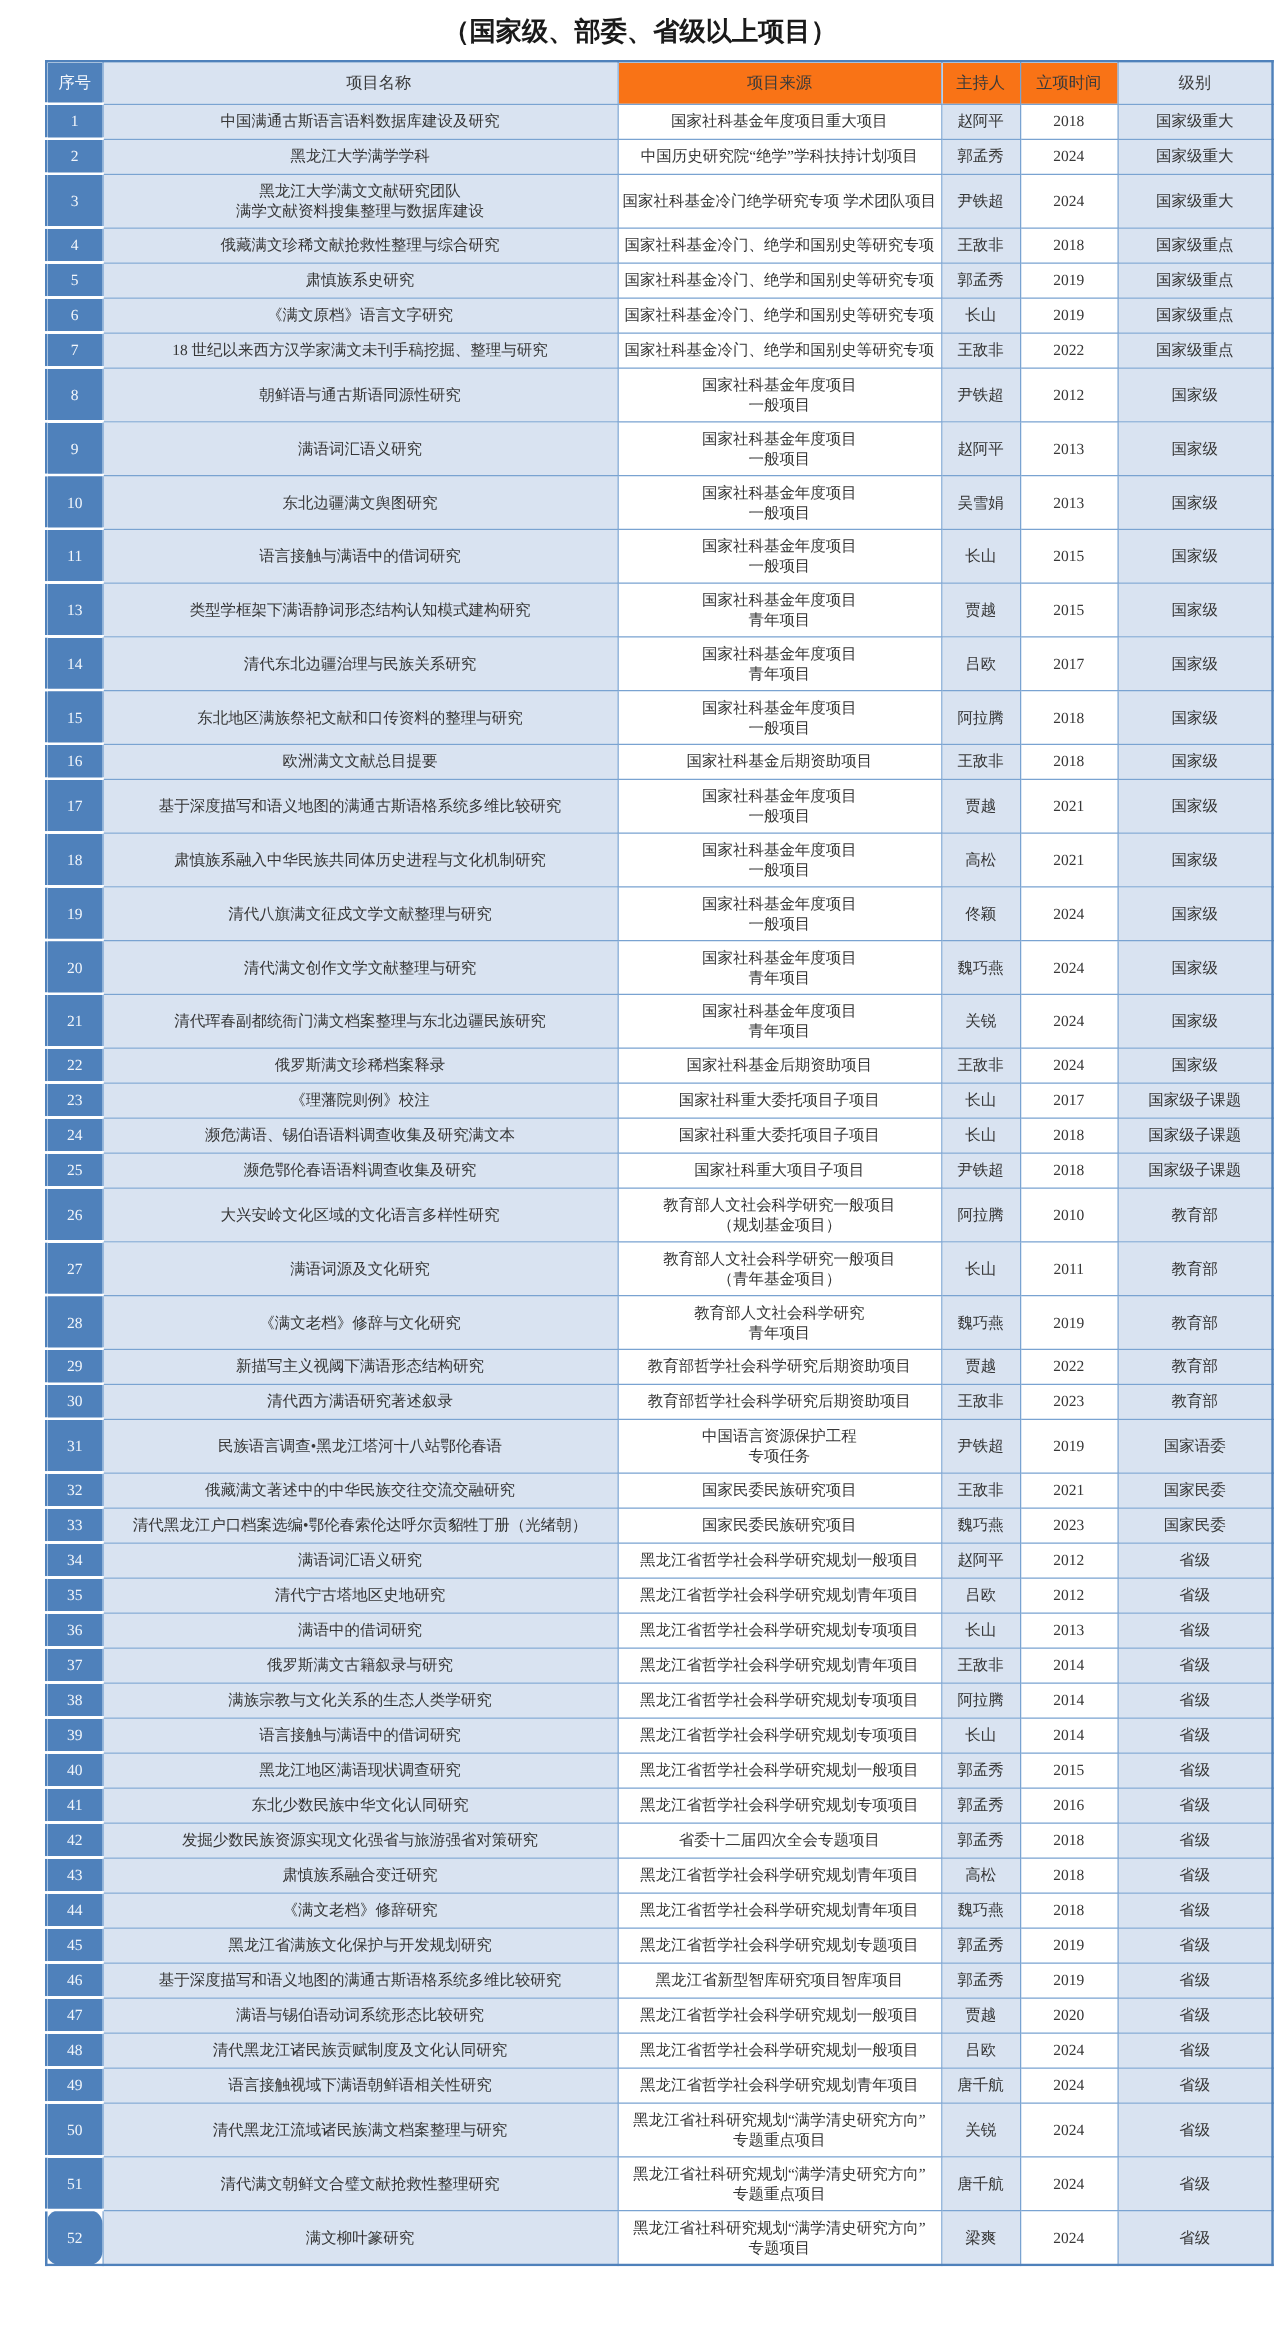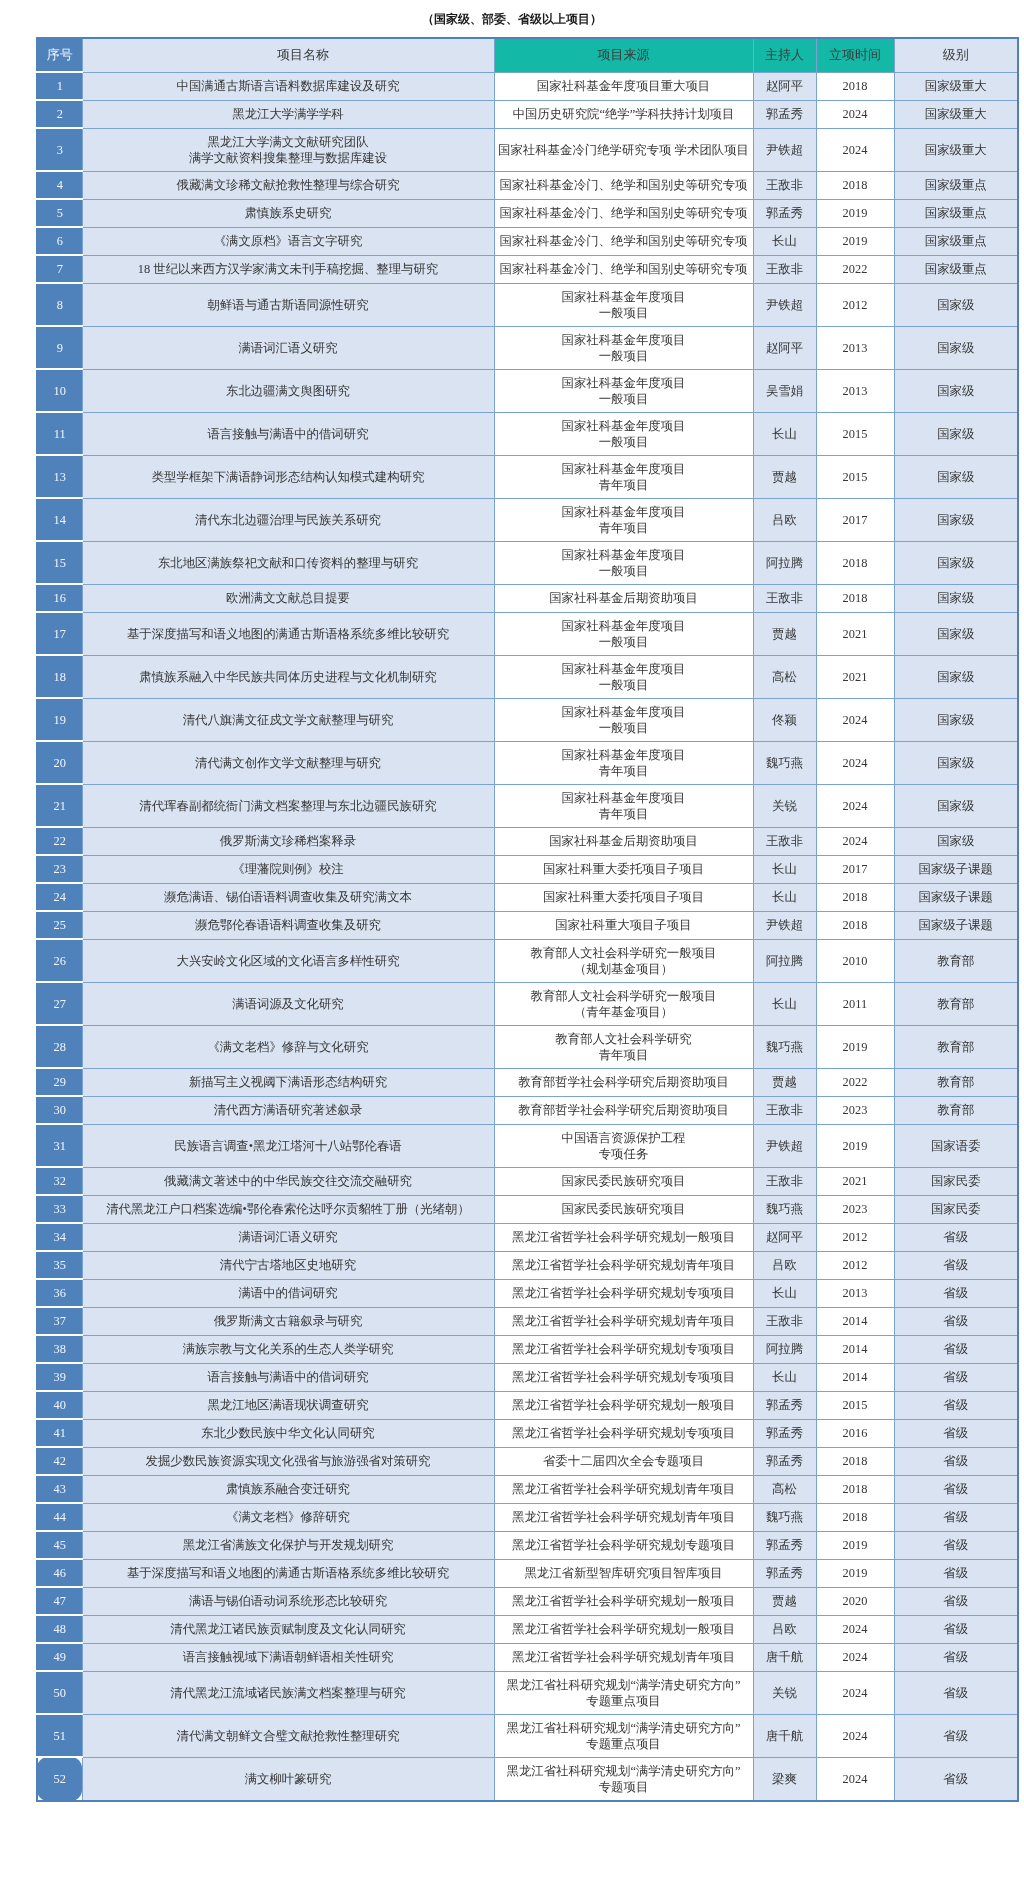--- a/index.html
+++ b/index.html
@@ -9,21 +9,21 @@
     --text:#363636;
   }
   html,body{margin:0;padding:0;background:#ffffff;}
   body{
     width:1024px;
     font-family:"Liberation Serif","DejaVu Serif",serif;
     color:var(--text);
   }
   .page-title{
     text-align:center;
-    font-size:12px;
+    font-size:21px;
     font-weight:bold;
     color:#1a1a1a;
     padding:11px 0 9px 0;
   }
   table.projects{
     border-collapse:collapse;
     table-layout:fixed;
     margin-left:36px;
     width:981px;
     border:2px solid var(--blue);
@@ -40,21 +40,21 @@
     vertical-align:middle;
     padding:5px 2px;
     font-size:12.4px;
     line-height:16px;
     overflow:hidden;
   }
   th{
     font-weight:normal;
     font-size:13px;
     padding:8px 2px;
-    background:#14b8a6;
+    background:#f97316;
     color:#3a3a3a;
   }
   th.h-no{
     background:var(--blue);
     color:#f2f6fb;
     border-bottom:2px solid #ffffff;
     border-left:1px solid var(--blue);
   }
   th.h-name{background:var(--lightblue);padding-left:32px;}
   th.h-level{background:var(--lightblue);}

